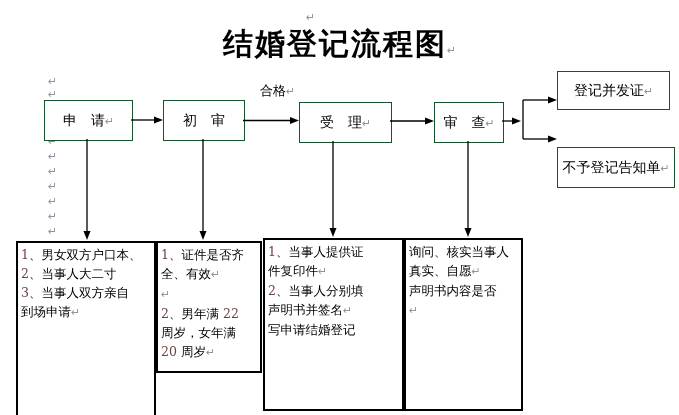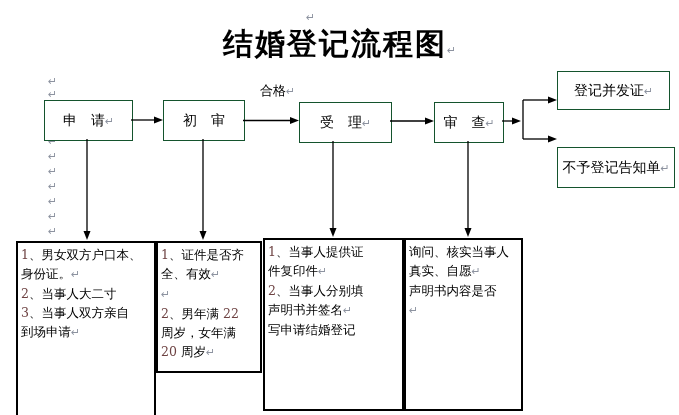--- a/index.html
+++ b/index.html
@@ -73,21 +73,20 @@
 
   <div class="flow-box" style="left:557px; top:71px;  width:111px; height:37px;">
       <span class="ln"><span>登记并发证</span><span class="mark">↵</span></span>
     </div>
   <div class="flow-box" style="left:557px; top:123px; width:116px; height:39px;margin-top:24px;">
       <span class="ln"><span>不予登记告知单</span><span class="mark">↵</span></span>
     </div>
 
   <div class="detail-box" style="left:16px;  top:241px; width:130px; height:168px;">
       <span class="ln"><span class="num">1</span><span>、男女双方户口本、</span></span>
-      <span class="ln"><span>身份证。</span><span class="mark">↵</span></span>
       <span class="ln"><span class="num">2</span><span>、当事人大二寸</span></span>
       <span class="ln"><span class="num">3</span><span>、当事人双方亲自</span></span>
       <span class="ln"><span>到场申请</span><span class="mark">↵</span></span>
     </div>
   <div class="detail-box" style="left:156px; top:241px; width:96px;  height:124px;">
       <span class="ln"><span class="num">1</span><span>、证件是否齐</span></span>
       <span class="ln"><span>全、有效</span><span class="mark">↵</span></span>
       <span class="ln"><span class="mark">↵</span></span>
       <span class="ln"><span class="num">2</span><span>、男年满 </span><span class="num">22</span></span>
       <span class="ln"><span>周岁，女年满</span></span>

